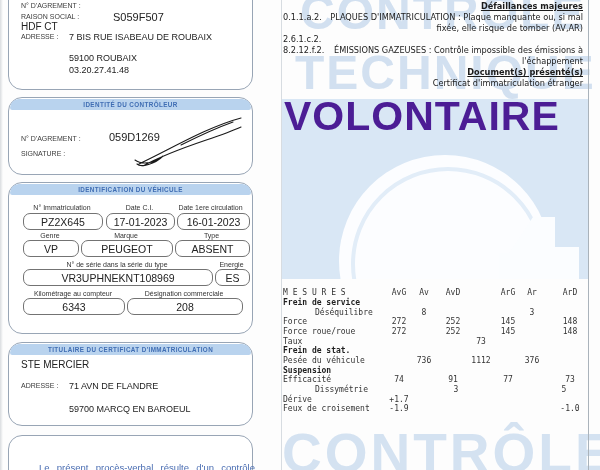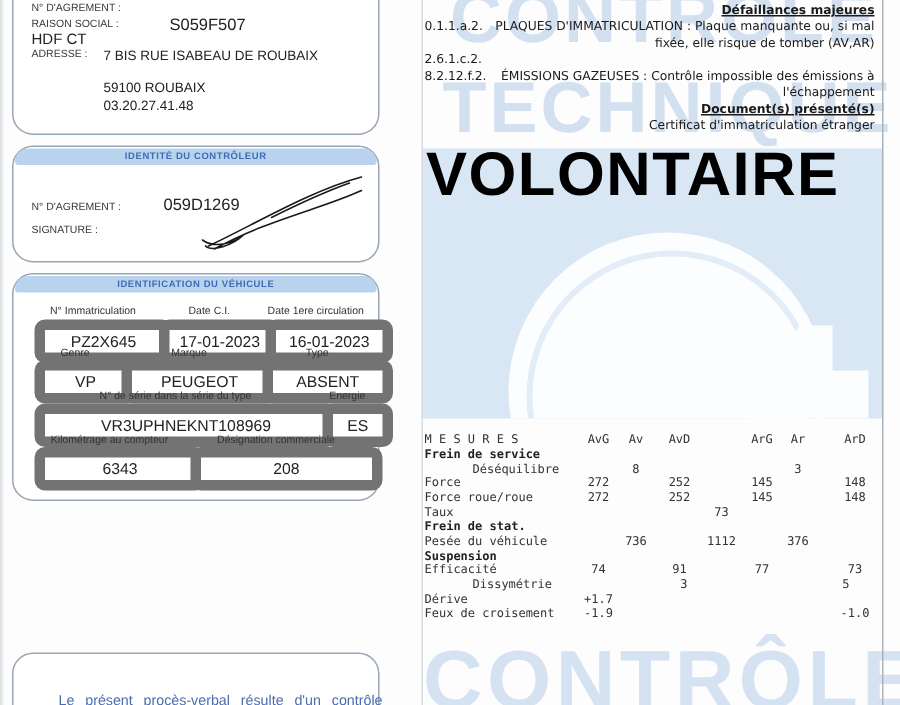--- a/index.html
+++ b/index.html
@@ -6,42 +6,42 @@
   .page{position:relative;width:600px;height:470px;background:#fdfdfd;overflow:hidden;
         font-family:"Liberation Sans",sans-serif;color:#1b1b1b;}
   
   .wm-word{position:absolute;font-weight:800;color:#d2e0f0;white-space:nowrap;z-index:0;
            font-family:"Liberation Sans",sans-serif;}
   .wm-top{left:300px;top:-15px;font-size:48px;letter-spacing:2px;}
   .wm-mid{left:295px;top:45px;font-size:48px;letter-spacing:2px;}
   .wm-bottom{left:282px;top:421px;font-size:55px;letter-spacing:3px;color:#d4e2f1;}
   .wm-band{position:absolute;left:281px;top:99px;width:307px;height:180px;background:#d9e7f5;
            overflow:hidden;z-index:0;}
-  .wm-band-word{position:absolute;left:3px;top:-6px;font-size:41px;font-weight:800;color:#000000;
+  .wm-band-word{position:absolute;left:3px;top:-6px;font-size:41px;font-weight:800;color:#4c1d95;
                 letter-spacing:1px;white-space:nowrap;}
   .wm-circle{position:absolute;left:58px;top:56px;width:212px;height:212px;border-radius:50%;
              background:#fcfdff;}
   .wm-ring{position:absolute;left:70px;top:68px;width:186px;height:186px;border-radius:50%;
            border:4px solid #e2edf8;}
   .wm-car{position:absolute;left:216px;top:106px;}
   .seam{position:absolute;left:281px;top:0;width:1px;height:470px;background:#d7dce1;z-index:1;}
   .vline{position:absolute;left:588px;top:0;width:1px;height:470px;background:#aab3bb;z-index:3;}
   .edge{position:absolute;left:0;top:0;width:3px;height:470px;
         background:linear-gradient(to right,#d9dcdf,#fdfdfd);z-index:1;}
   
   .box{position:absolute;left:8px;width:243px;border:1px solid #98a5b5;border-radius:14px;
        background:#fff;z-index:2;}
   .bhead{position:absolute;left:1px;right:1px;top:1px;height:11px;background:#b9d3ee;
          border-radius:12px 12px 3px 3px;color:#3f6db3;font-size:6.3px;font-weight:bold;
          text-align:center;line-height:12px;letter-spacing:.4px;}
   .lbl{position:absolute;font-size:7px;color:#3a3a3a;white-space:nowrap;}
   .val-lg{position:absolute;font-size:11px;color:#222;white-space:nowrap;}
   .val-md{position:absolute;font-size:9px;color:#222;white-space:nowrap;}
   .val-nm{position:absolute;font-size:10px;color:#222;white-space:nowrap;}
-  .fbox{position:absolute;height:15px;border:7px solid #737373;border-radius:7px;background:#fff;
+  .fbox{position:absolute;height:15px;border:1px solid #737373;border-radius:7px;background:#fff;
         text-align:center;font-size:10.5px;color:#222;line-height:16px;}
   .flabel{position:absolute;font-size:7px;color:#333;text-align:center;white-space:nowrap;}
   .note-p{position:absolute;left:14px;top:9px;width:216px;font-size:9.5px;line-height:13px;
           color:#4a6db2;text-align:justify;}
   
   .defects{position:absolute;left:283px;top:1px;width:300px;z-index:2;
            font-family:"DejaVu Sans",sans-serif;font-size:8.2px;line-height:11px;color:#1b1b1b;text-align:right;}
   .def-title{margin-left:16px;font-weight:bold;text-decoration:underline;}
   .def-item{display:flex;}
   .def-code{flex:0 0 38px;}
@@ -115,20 +115,27 @@
     <span class="flabel" style="left:14px;top:78px;width:188px;">N° de série dans la série du type</span>
     <span class="flabel" style="left:202px;top:78px;width:41px;">Energie</span>
     <div class="fbox" style="left:14px;top:86px;width:188px;">VR3UPHNEKNT108969</div>
     <div class="fbox" style="left:206px;top:86px;width:33px;">ES</div>
     <span class="flabel" style="left:14px;top:107px;width:100px;">Kilométrage au compteur</span>
     <span class="flabel" style="left:118px;top:107px;width:114px;">Désignation commerciale</span>
     <div class="fbox" style="left:14px;top:115px;width:100px;">6343</div>
     <div class="fbox" style="left:118px;top:115px;width:114px;">208</div>
   </div>
 
+  <div class="box" style="top:342px;height:82px;">
+    <div class="bhead">TITULAIRE DU CERTIFICAT D'IMMATRICULATION</div>
+    <span class="val-nm" style="left:12px;top:16px;">STE MERCIER</span>
+    <span class="lbl" style="left:12px;top:39px;">ADRESSE :</span>
+    <span class="val-md" style="left:60px;top:38px;">71 AVN DE FLANDRE</span>
+    <span class="val-md" style="left:60px;top:61px;">59700 MARCQ EN BAROEUL</span>
+  </div>
 
   <div class="box" style="top:435px;height:60px;">
     <p class="note-p" style="margin:16px;">Le présent procès-verbal résulte d'un contrôle technique dit volontaire qui ne peut être assimilé</p>
   </div>
 
   <div class="defects">
     <div class="def-title">Défaillances majeures</div>
     <div class="def-item">
       <span class="def-code">0.1.1.a.2.</span>
       <span class="def-text">PLAQUES D'IMMATRICULATION : Plaque manquante ou, si mal fixée, elle risque de tomber (AV,AR)</span>

